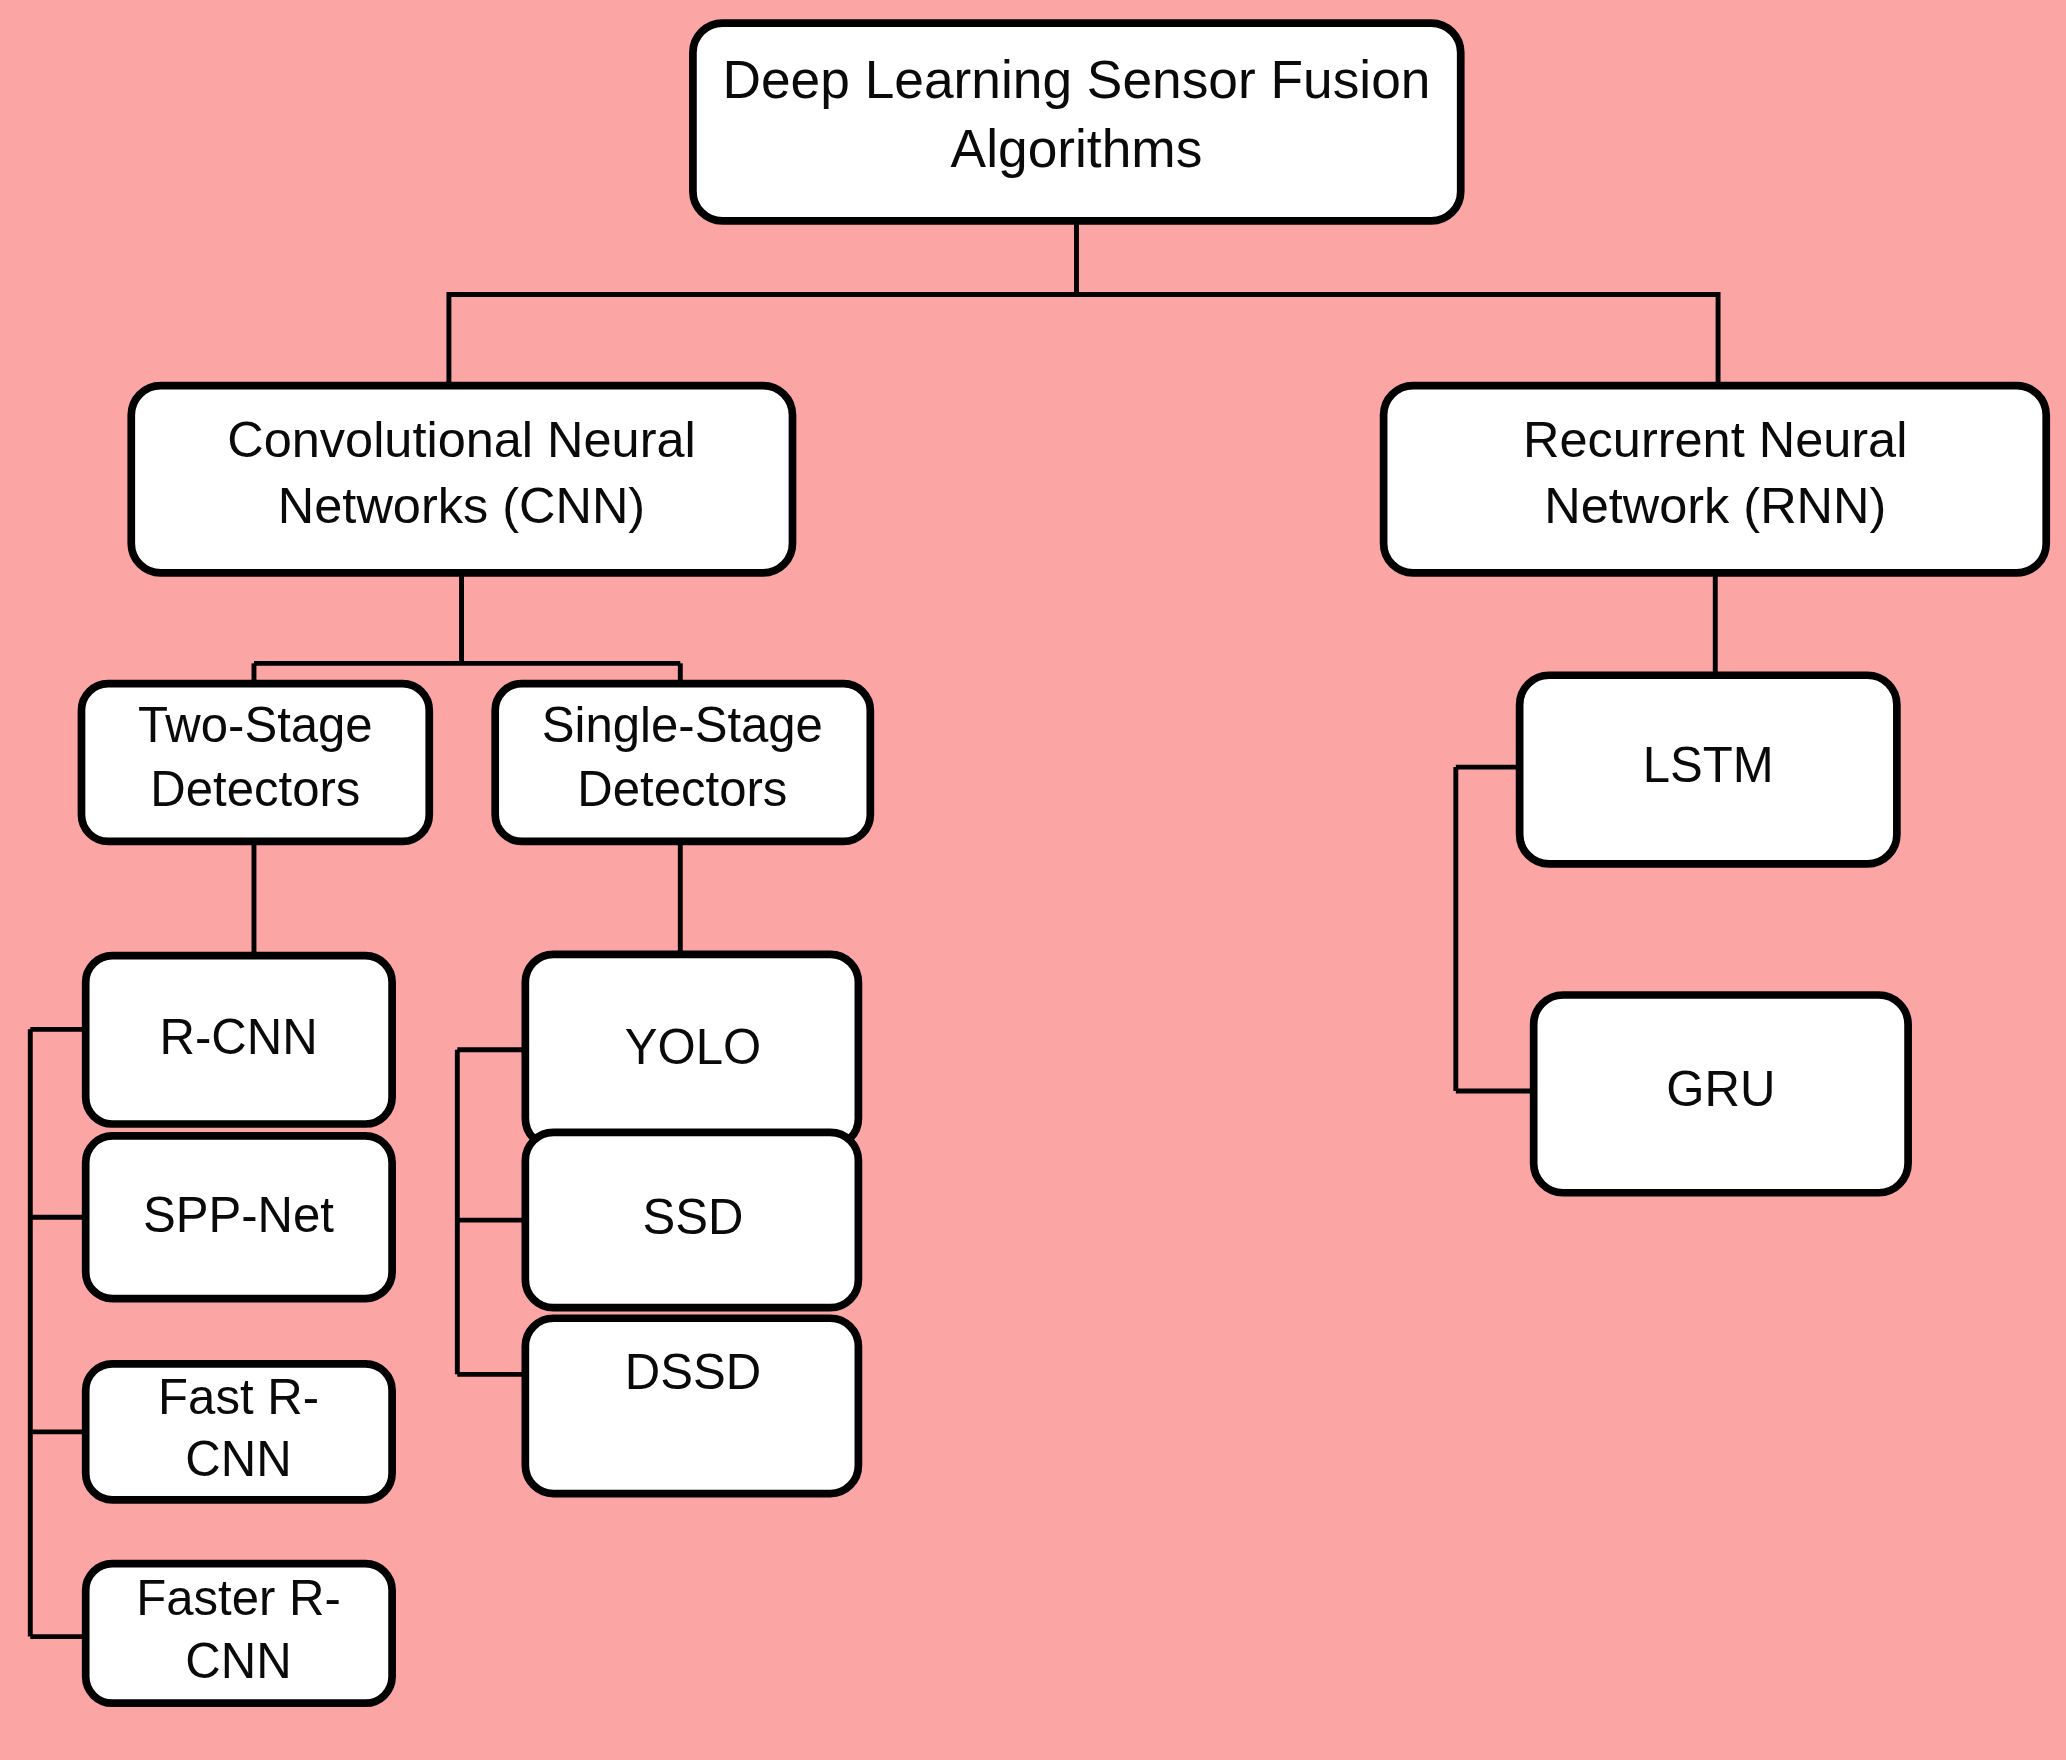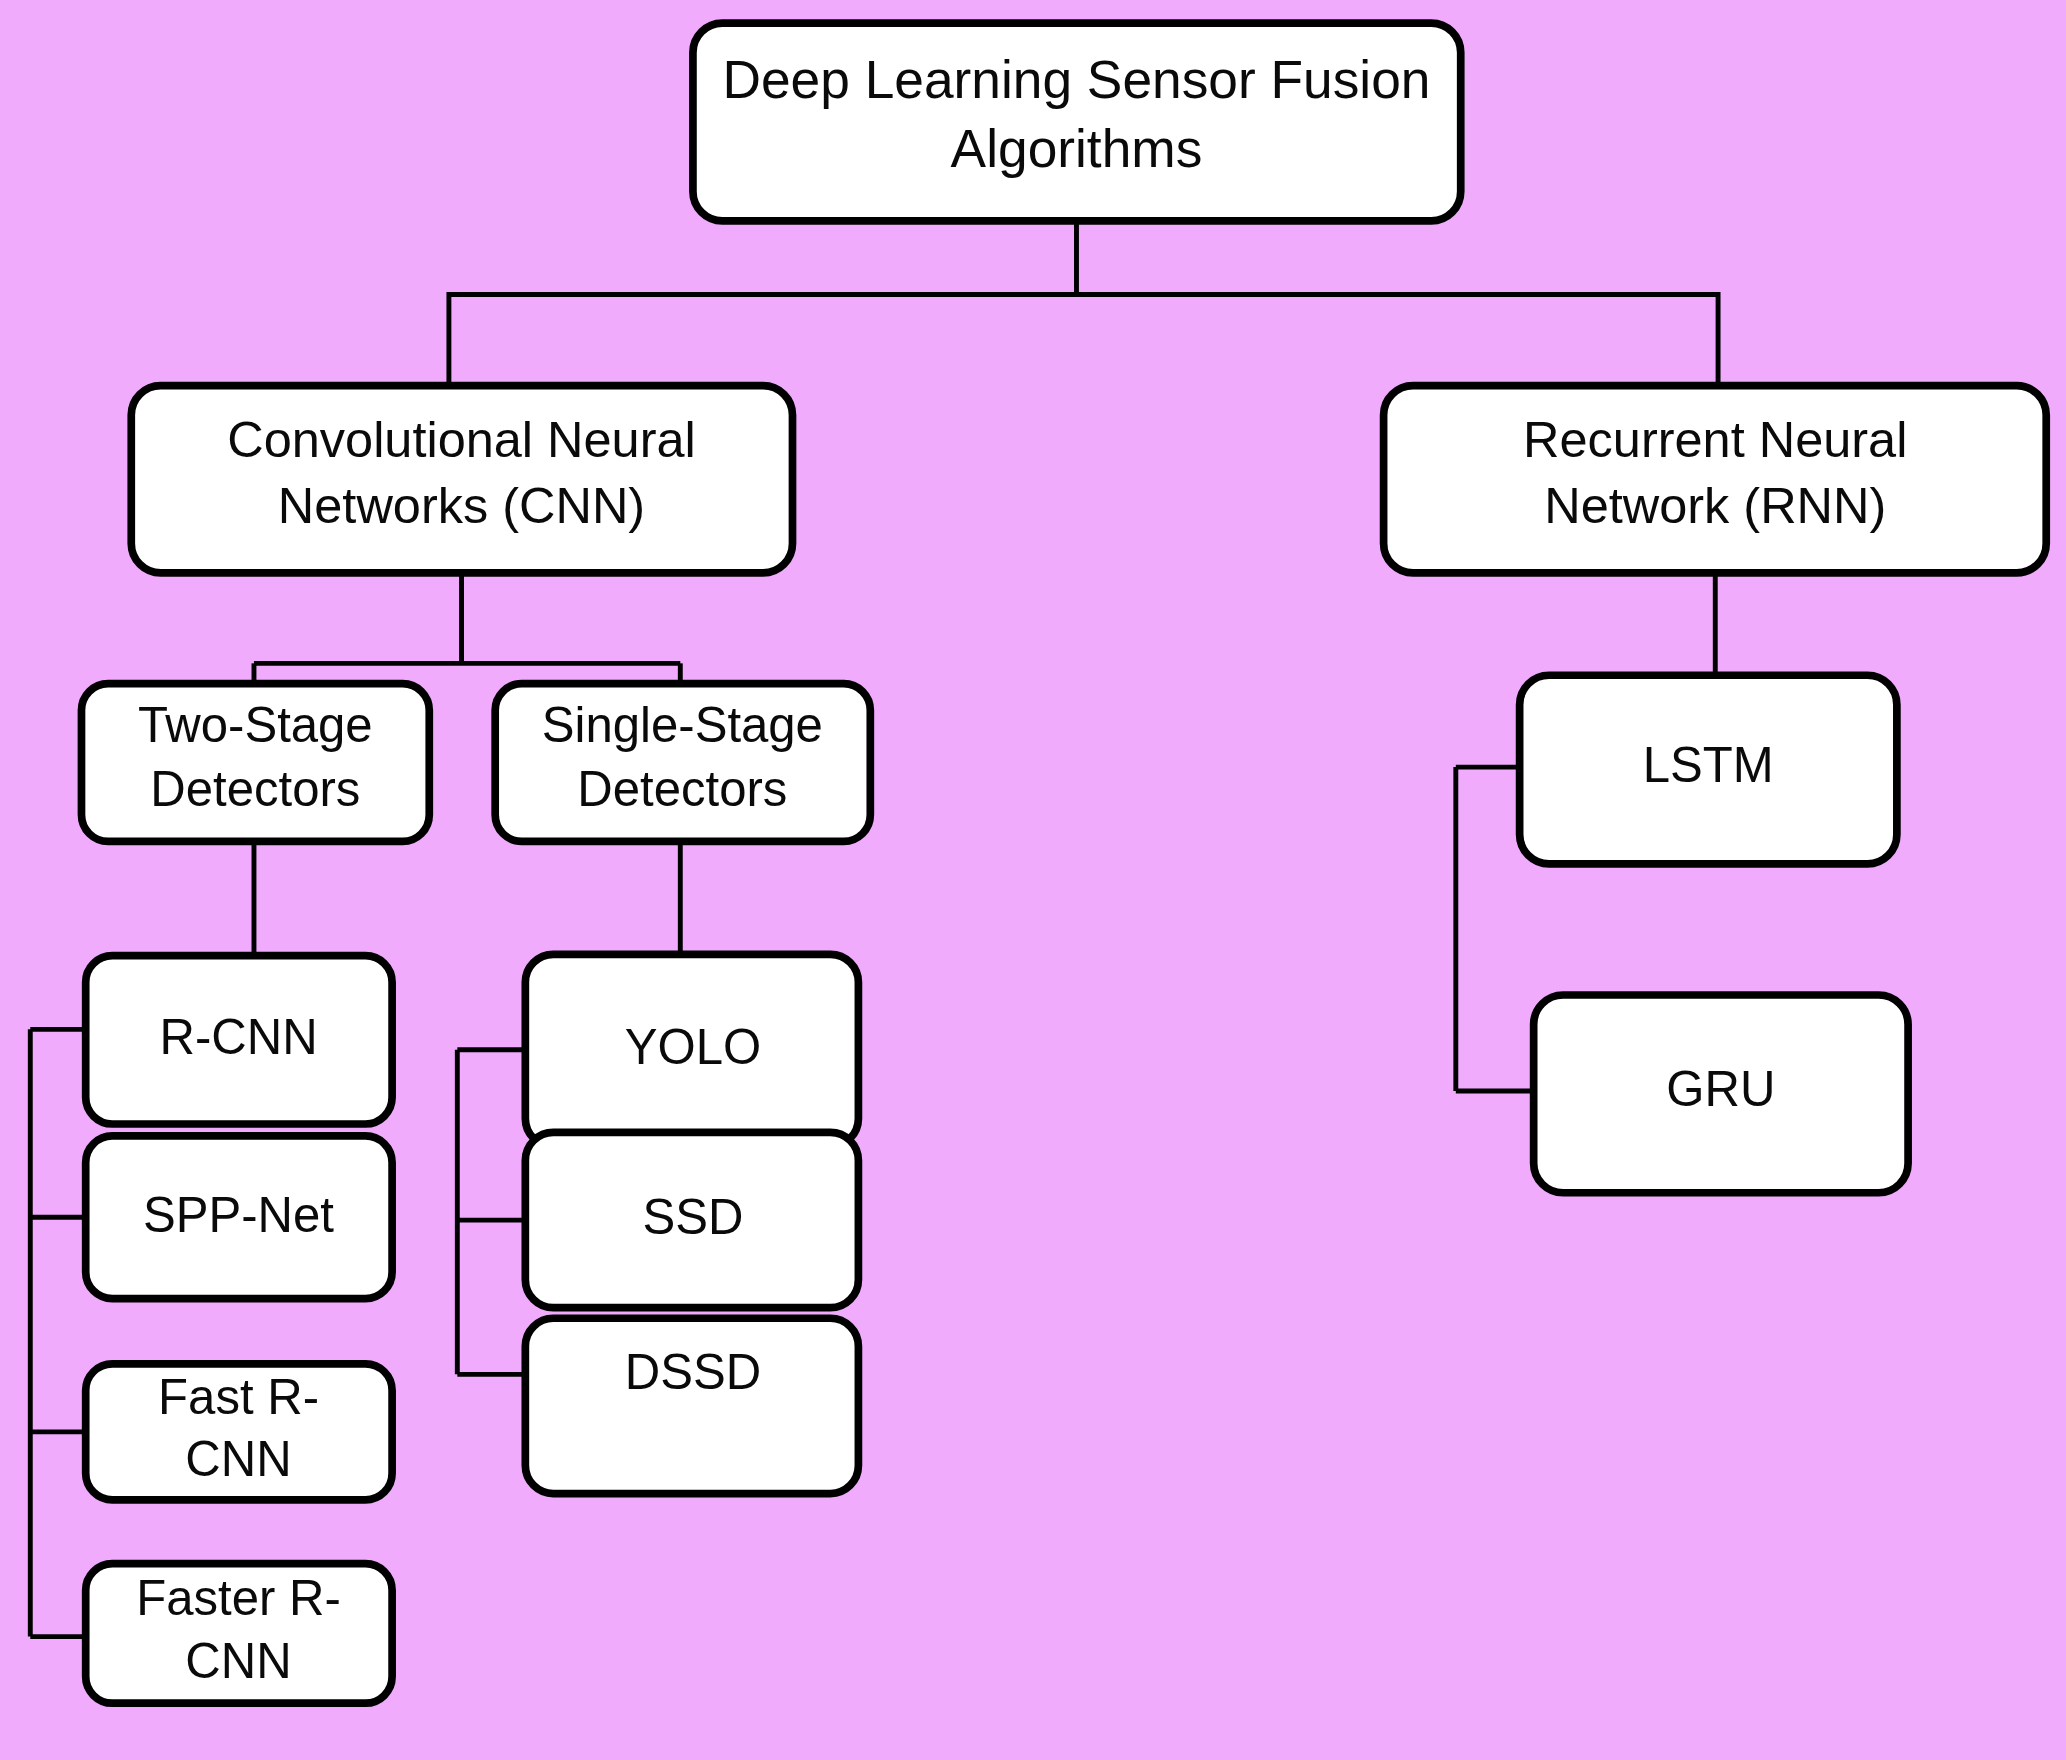--- a/index.html
+++ b/index.html
@@ -7,21 +7,21 @@
     padding: 0;
     background: #ffffff;
   }
   body {
     font-family: "Liberation Sans", sans-serif;
   }
   #diagram-root {
     position: relative;
     width: 2066px;
     height: 1760px;
-    background: #f0abfc;
+    background: #fca5a5;
     overflow: hidden;
   }
   svg.flow {
     position: absolute;
     top: 0;
     left: 0;
     width: 2066px;
     height: 1760px;
     display: block;
   }

